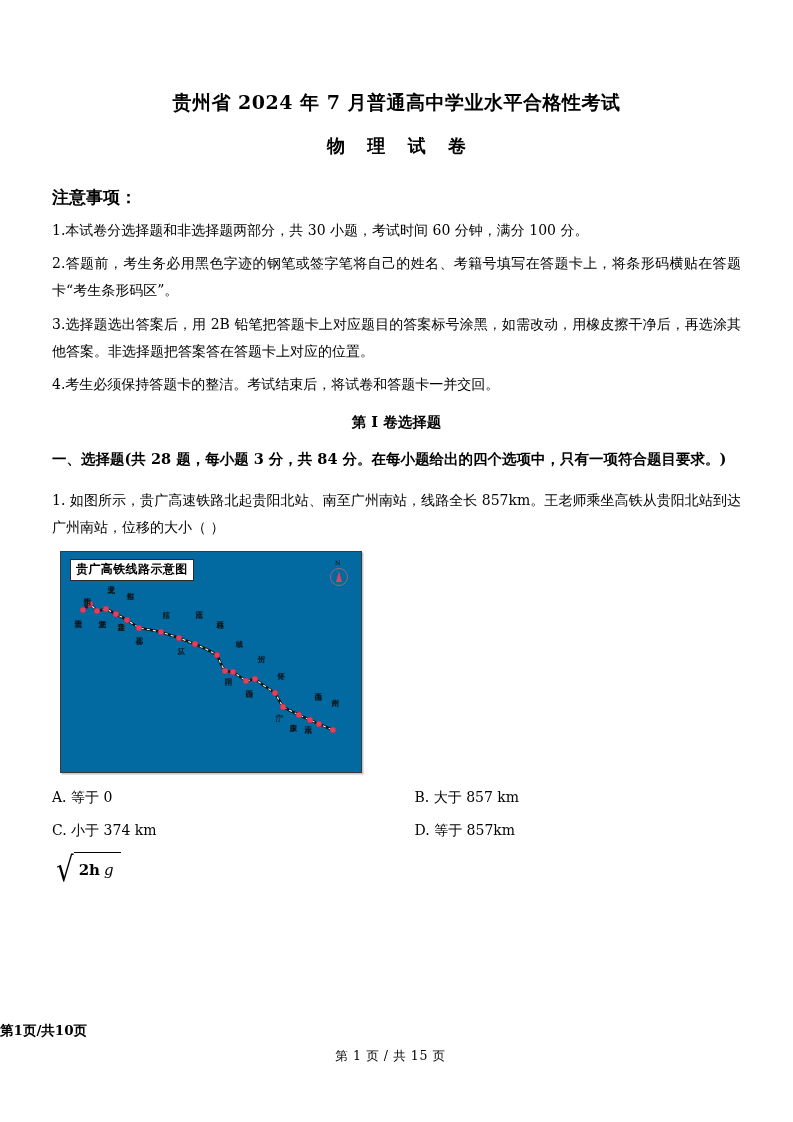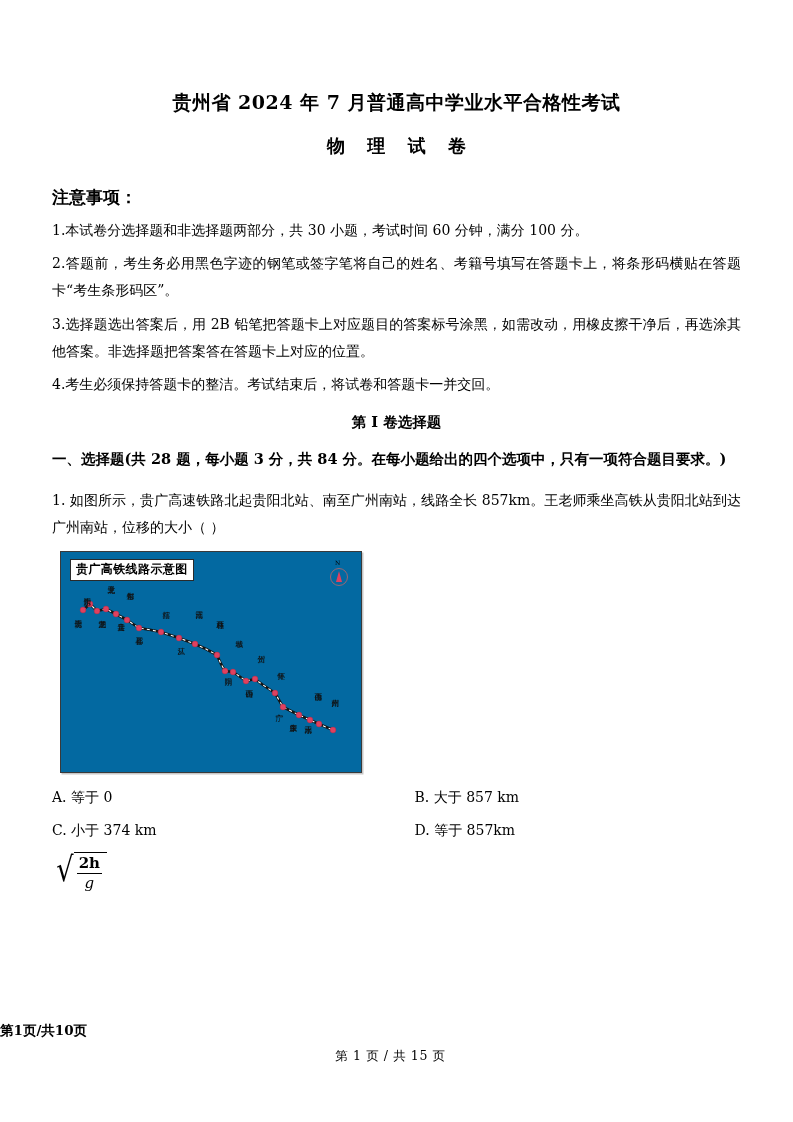--- a/index.html
+++ b/index.html
@@ -196,21 +196,21 @@
   .sqrt-sign {
     font-size: 34px;
     line-height: 34px;
     transform: scaleX(0.8);
     margin-right: -2px;
   }
   .sqrt-body {
     border-top: 1.3px solid #000;
     padding: 2px 5px 0 3px;
     display: flex;
-    flex-direction: column;
+    flex-direction: row;
     align-items: center;
     justify-content: center;
   }
   .frac-num {
     font-size: 15px;
     font-weight: bold;
     line-height: 1.15;
     padding: 0 2px;
   }
   .frac-bar {

